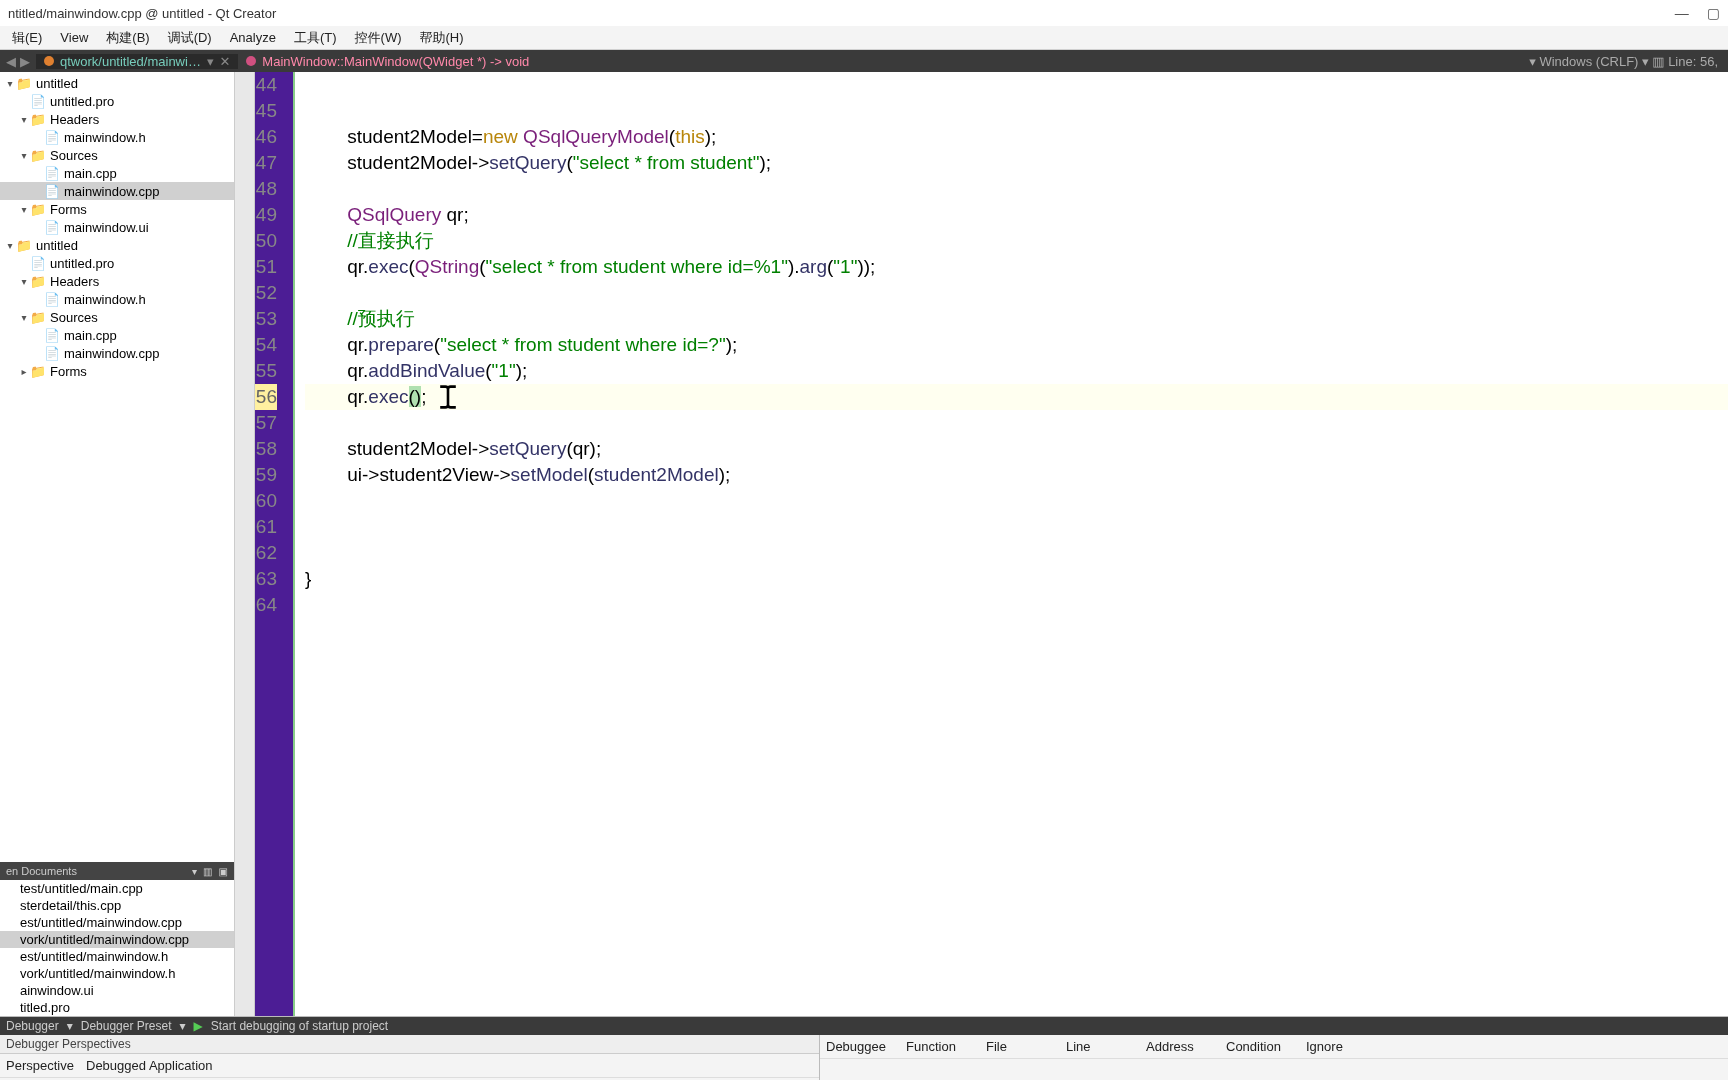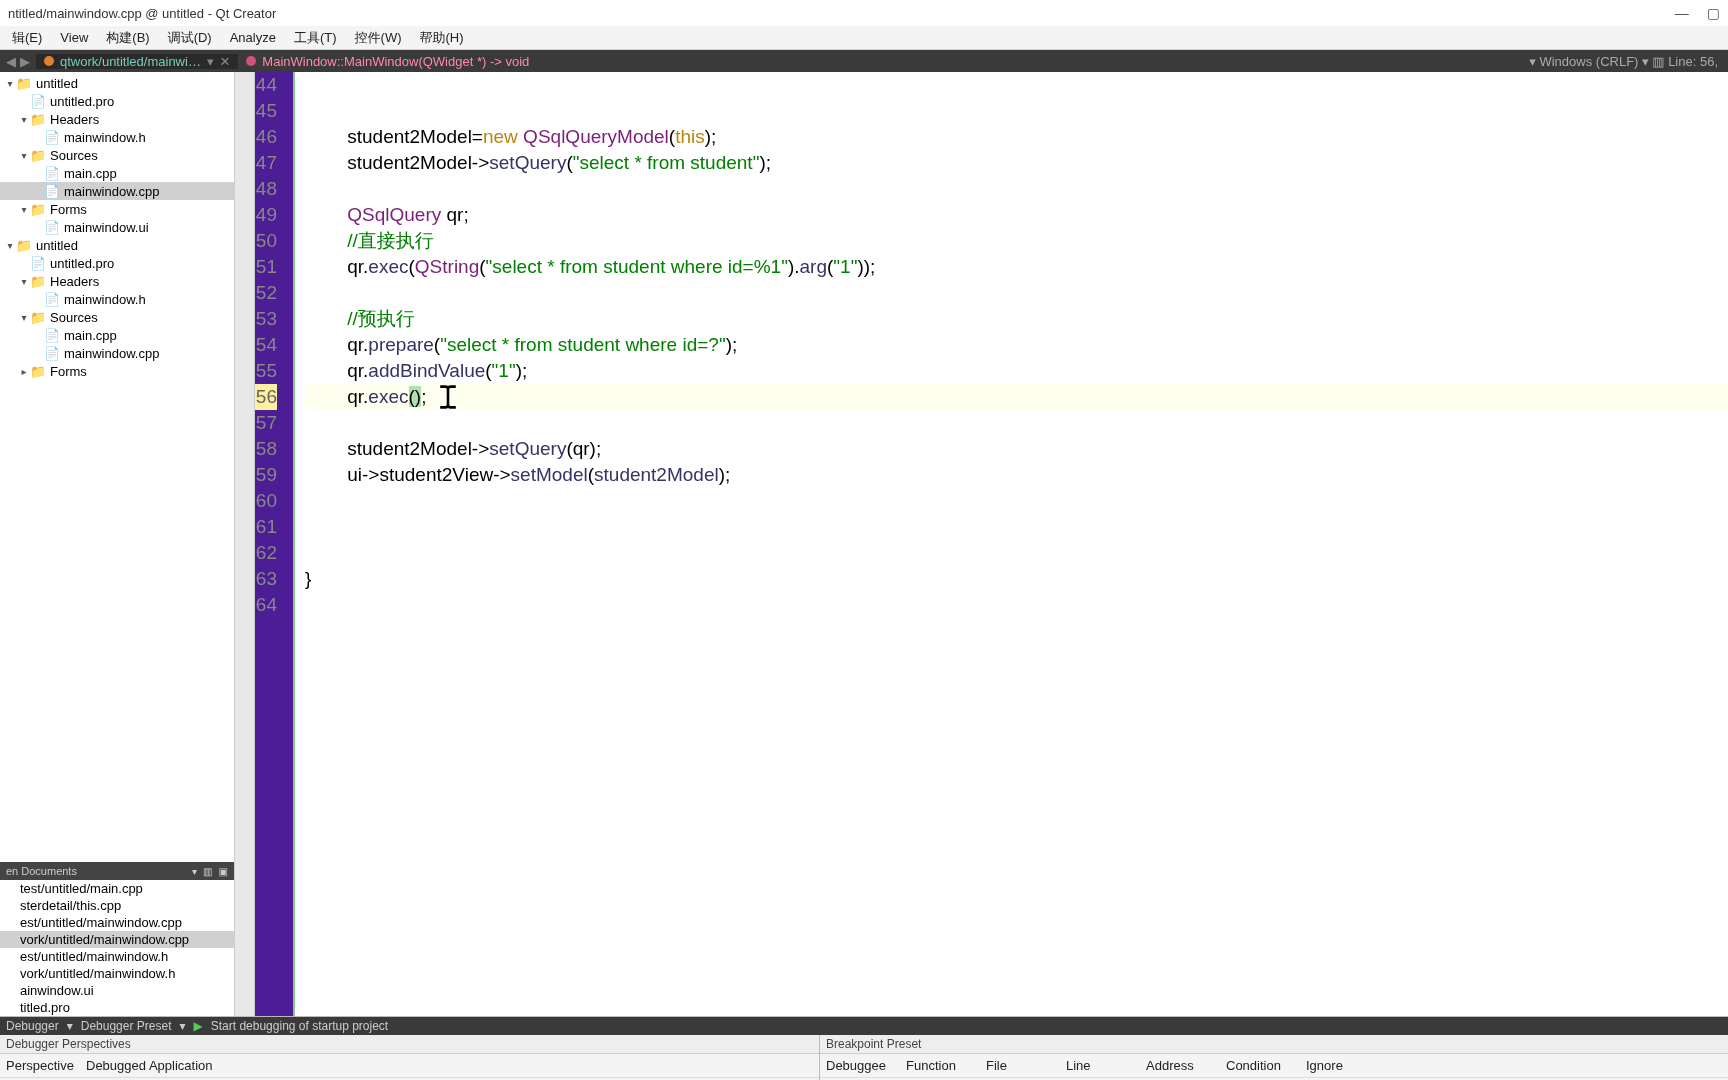--- a/index.html
+++ b/index.html
@@ -295,21 +295,20 @@
       <div class="cols">
         <div class="col" style="width:80px">Perspective</div>
         <div class="col">Debugged Application</div>
       </div>
       <div class="row2">
         
         
       </div>
     </div>
     <div class="right">
-      <div class="hdr">Breakpoint Preset</div>
       <div class="cols" id="bpcols">
           <div class="col" style="width: 80px;">Debuggee</div>
           <div class="col" style="width: 80px;">Function</div>
           <div class="col" style="width: 80px;">File</div>
           <div class="col" style="width: 80px;">Line</div>
           <div class="col" style="width: 80px;">Address</div>
           <div class="col" style="width: 80px;">Condition</div>
           <div class="col" style="width: 80px;">Ignore</div>
         </div>
     </div>

